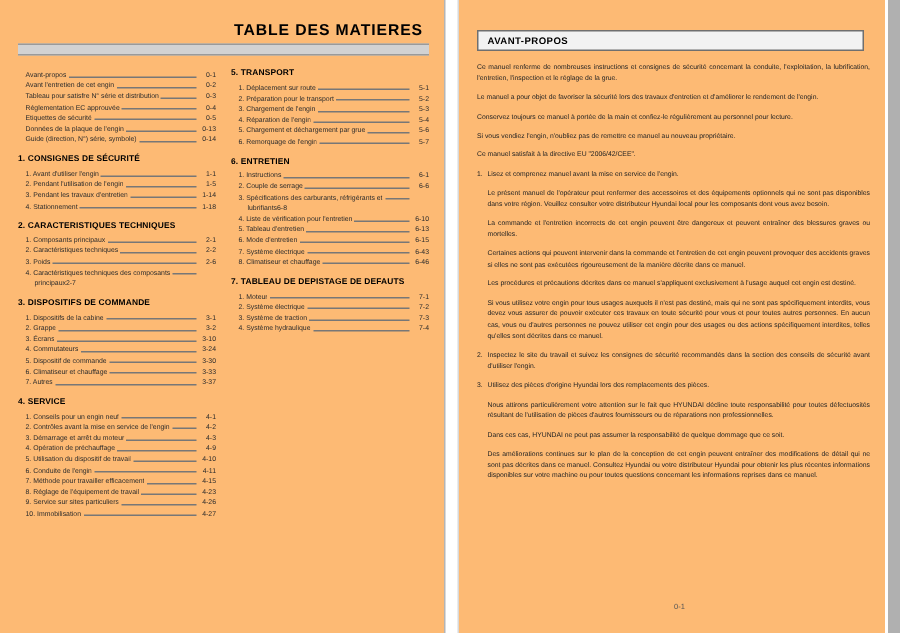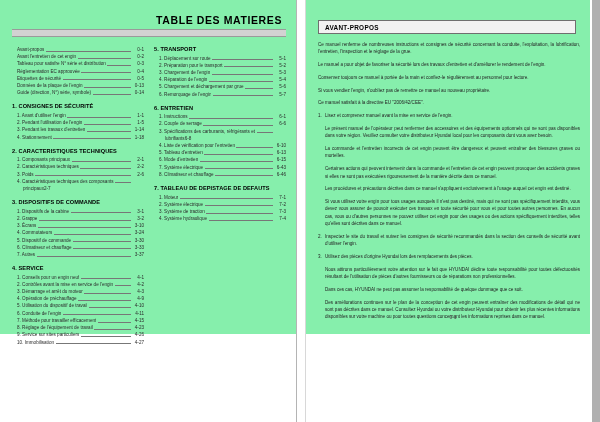--- a/index.html
+++ b/index.html
@@ -15,22 +15,22 @@
     position: relative;
     overflow: hidden;
   }
   .spread {
     position: absolute;
     inset: 0;
     display: flex;
   }
   .page {
     position: relative;
-    background: #86efac;
-    height: 334px;
+    background: #fdba74;
+    height: 422px;
     box-sizing: border-box;
   }
   .page-left {
     width: 296px;
     padding: 14px 10px 8px 12px;
   }
   .gutter {
     width: 8px;
     background: #ffffff;
     border-left: 1px solid #b4b4b4;

